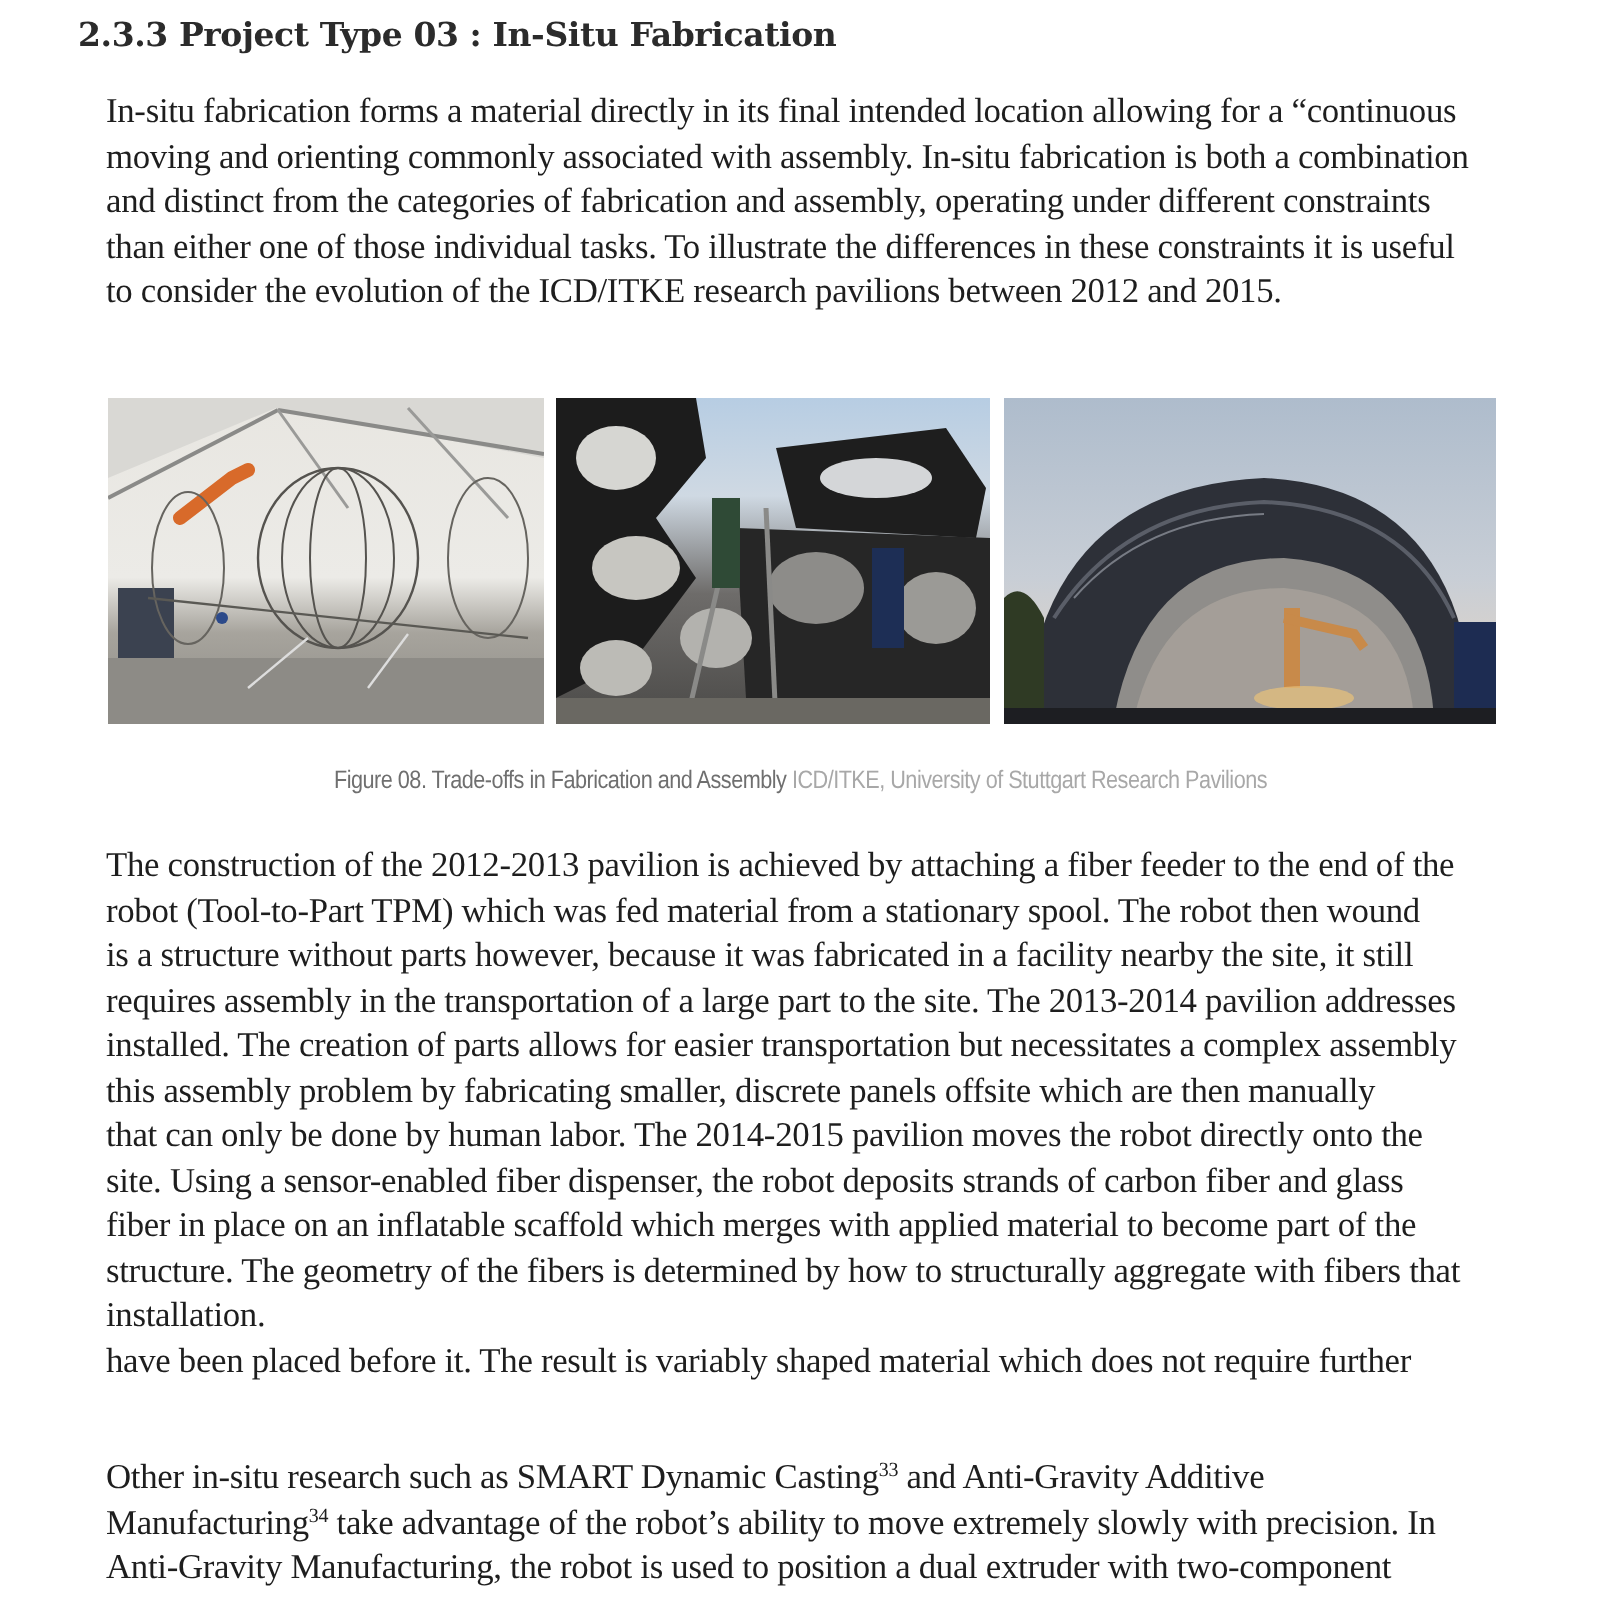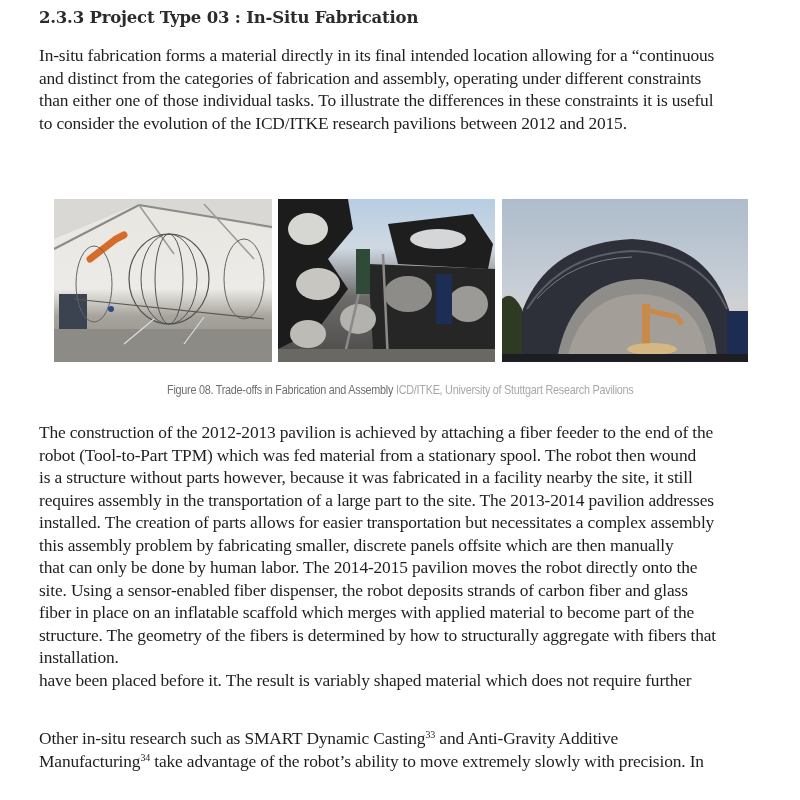--- a/index.html
+++ b/index.html
@@ -12,21 +12,21 @@
     font-size: 16.5px; color: #2b2b2b; letter-spacing: -0.2px;
     white-space: nowrap;
   }
 
   .para {
     position: absolute; left: 39px; width: 730px;
     font-family: "Liberation Serif", serif;
     font-size: 17.4px; line-height: 22.5px; color: #1e1e1e;
     letter-spacing: -0.15px;
   }
-  .para .line { display: block; white-space: nowrap; }
+  .para .line { display: block; white-space: nowrap; margin-left: 14px; }
   sup { font-size: 10px; line-height: 0; vertical-align: 6px; }
 
   #p1 { top: 44px; }
   #p2 { top: 421px; }
   #p3 { top: 727px; }
 
   .fig {
     position: absolute; top: 199px; height: 163px; overflow: hidden;
   }
   #img1 { left: 54px; width: 218px;
@@ -48,20 +48,21 @@
 </style>
 </head>
 <body>
 
 <div class="page">
 
   <div class="heading">2.3.3 Project Type 03 : In-Situ Fabrication</div>
 
   <div class="para" id="p1">
     <span class="line">In-situ fabrication forms a material directly in its final intended location allowing for a “continuous</span>
+    <span class="line">moving and orienting commonly associated with assembly. In-situ fabrication is both a combination</span>
     <span class="line">and distinct from the categories of fabrication and assembly, operating under different constraints</span>
     <span class="line">than either one of those individual tasks. To illustrate the differences in these constraints it is useful</span>
     <span class="line">to consider the evolution of the ICD/ITKE research pavilions between 2012 and 2015.</span>
   </div>
 
   <div class="fig" id="img1" title="2012-2013 pavilion: orange robot winding fibers on rotating steel frame inside a tent">
     <svg viewBox="0 0 218 163" preserveAspectRatio="none">
       <polygon points="0,40 84,5 218,30 218,0 0,0" fill="#d9d8d4"></polygon>
       <line x1="0" y1="50" x2="85" y2="6" stroke="#8a8a88" stroke-width="2"></line>
       <line x1="85" y1="6" x2="218" y2="28" stroke="#8a8a88" stroke-width="2"></line>
@@ -134,15 +135,16 @@
     <span class="line">site. Using a sensor-enabled fiber dispenser, the robot deposits strands of carbon fiber and glass</span>
     <span class="line">fiber in place on an inflatable scaffold which merges with applied material to become part of the</span>
     <span class="line">structure. The geometry of the fibers is determined by how to structurally aggregate with fibers that</span>
     <span class="line">installation.</span>
     <span class="line">have been placed before it. The result is variably shaped material which does not require further</span>
   </div>
 
   <div class="para" id="p3">
     <span class="line"><span>Other in-situ research such as SMART Dynamic Casting</span><sup>33</sup><span> and Anti-Gravity Additive</span></span>
     <span class="line"><span>Manufacturing</span><sup>34</sup><span> take advantage of the robot’s ability to move extremely slowly with precision. In</span></span>
+    <span class="line">Anti-Gravity Manufacturing, the robot is used to position a dual extruder with two-component</span>
   </div>
 
 </div>
 
 </body></html>

